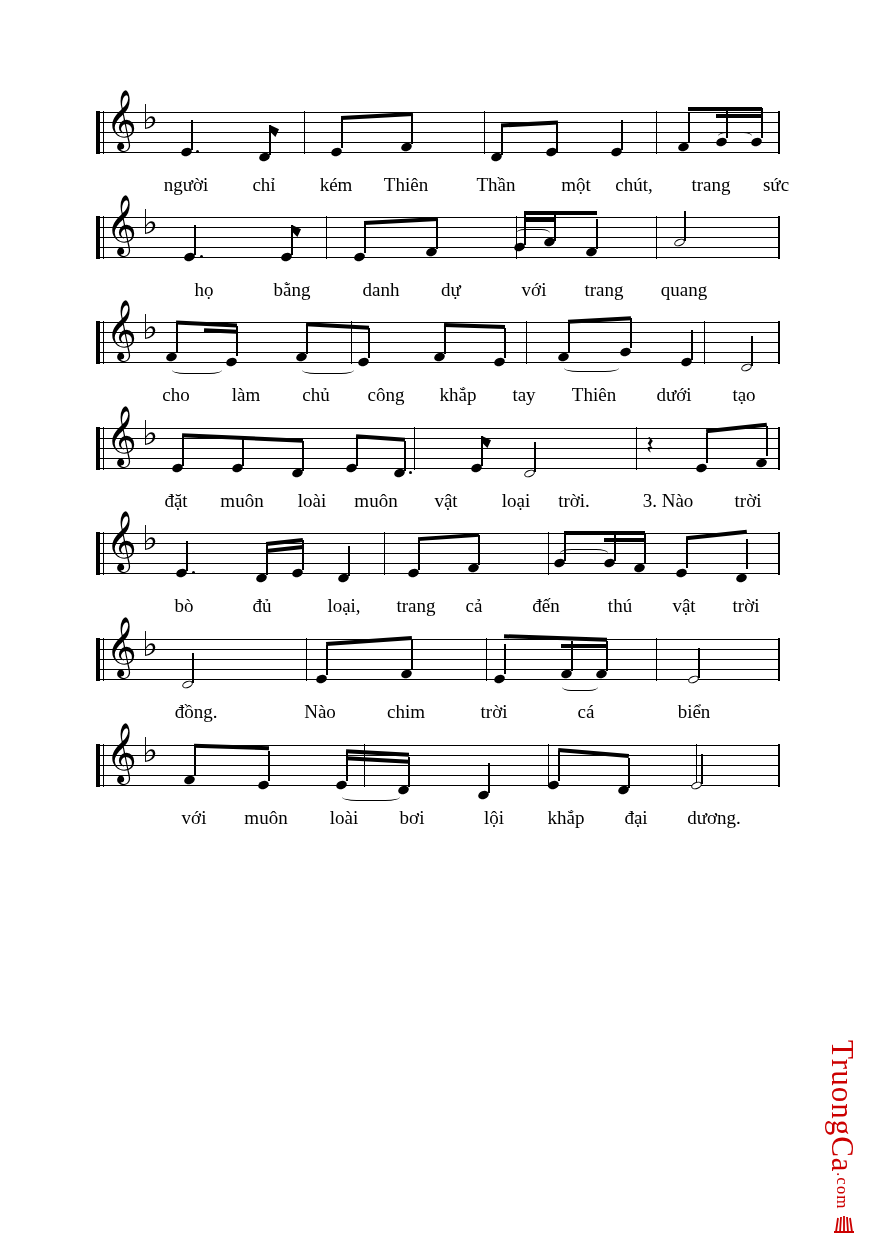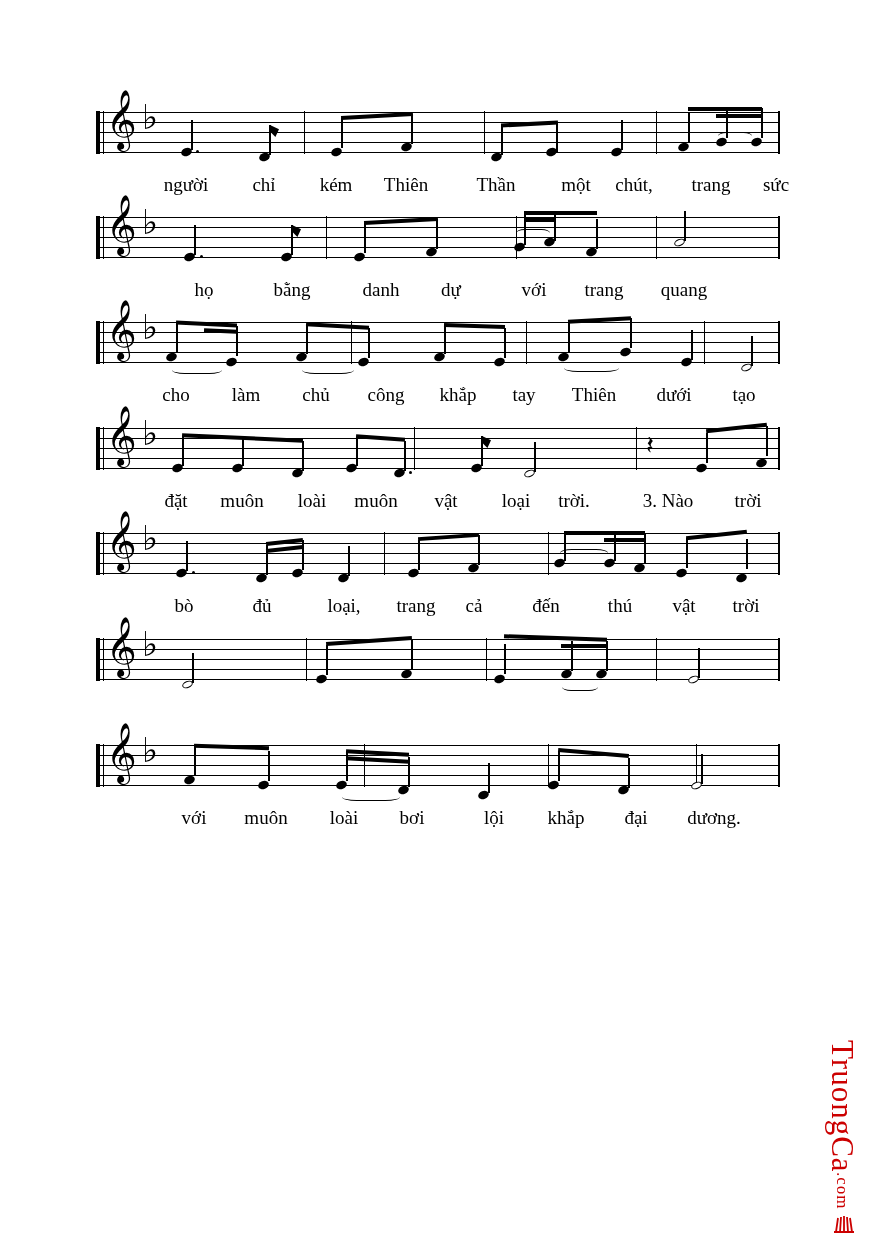--- a/index.html
+++ b/index.html
@@ -528,20 +528,28 @@
       <div class="stem" style="left:475px; top:2px"></div>
       <div class="note" style="left:500px; top:31px"></div>
       <div class="stem" style="left:510px; top:2px"></div>
       <div class="beam" style="left:408px; top:-3px; width:103px; transform:rotate(2deg)"></div>
       <div class="beam" style="left:465px; top:5px; width:46px"></div>
       <div class="tie" style="left:466px; top:44px; width:36px; transform:scaleY(-1)"></div>
 
       <div class="note hollow" style="left:592px; top:37px"></div>
       <div class="stem" style="left:602px; top:9px"></div>
     </div>
+    <div class="lyrics">
+      <div class="lyric" style="left:100px">đồng.</div>
+      <div class="lyric" style="left:224px">Nào</div>
+      <div class="lyric" style="left:310px">chim</div>
+      <div class="lyric" style="left:398px">trời</div>
+      <div class="lyric" style="left:490px">cá</div>
+      <div class="lyric" style="left:598px">biển</div>
+    </div>
   </div>
 
   <div class="system" style="top:745px">
     <div class="staff">
       <div class="line l0"></div>
       <div class="line l1"></div>
       <div class="line l2"></div>
       <div class="line l3"></div>
       <div class="line l4"></div>
       <div class="leftbar"></div>

